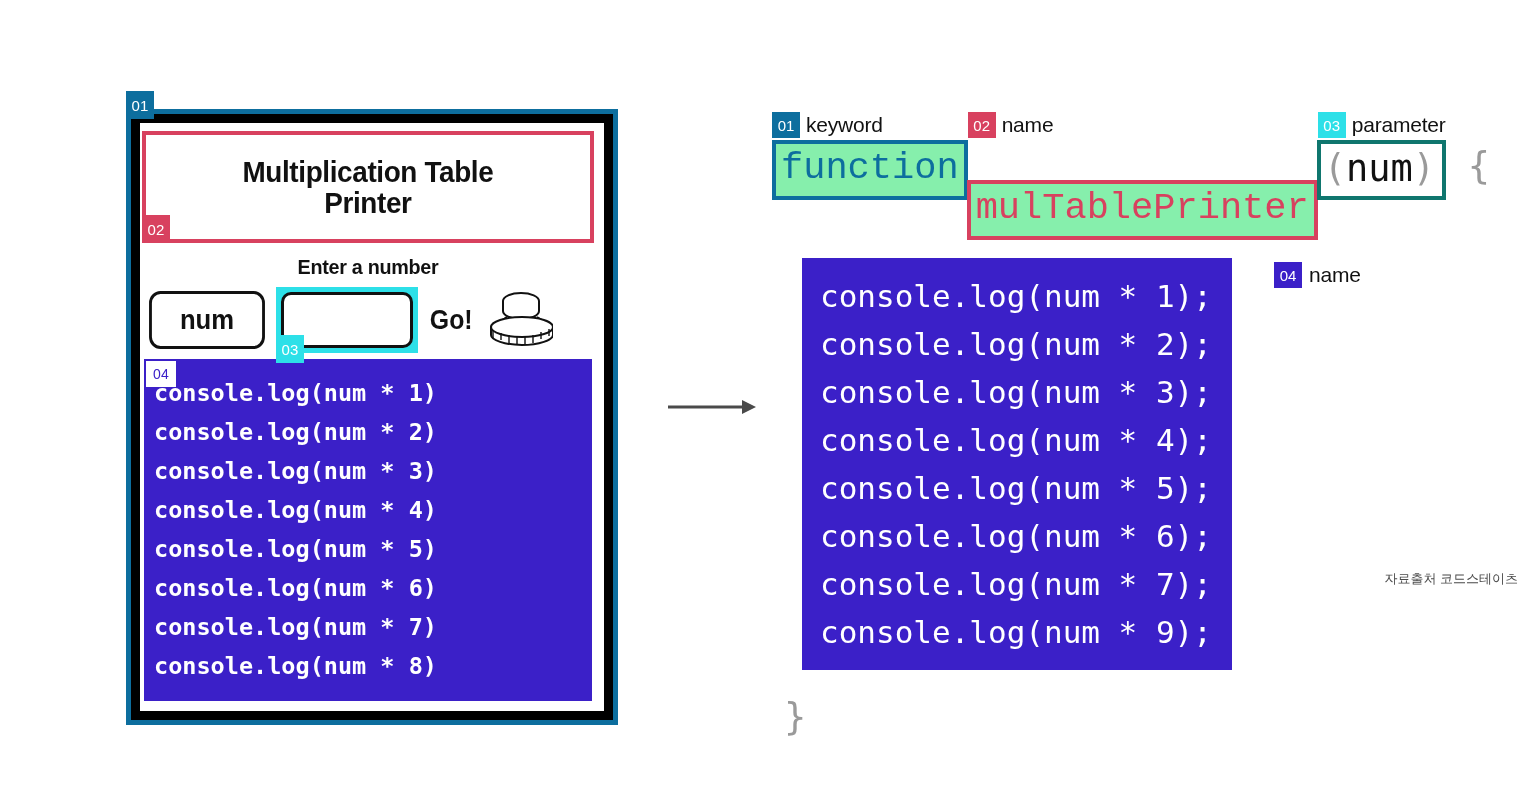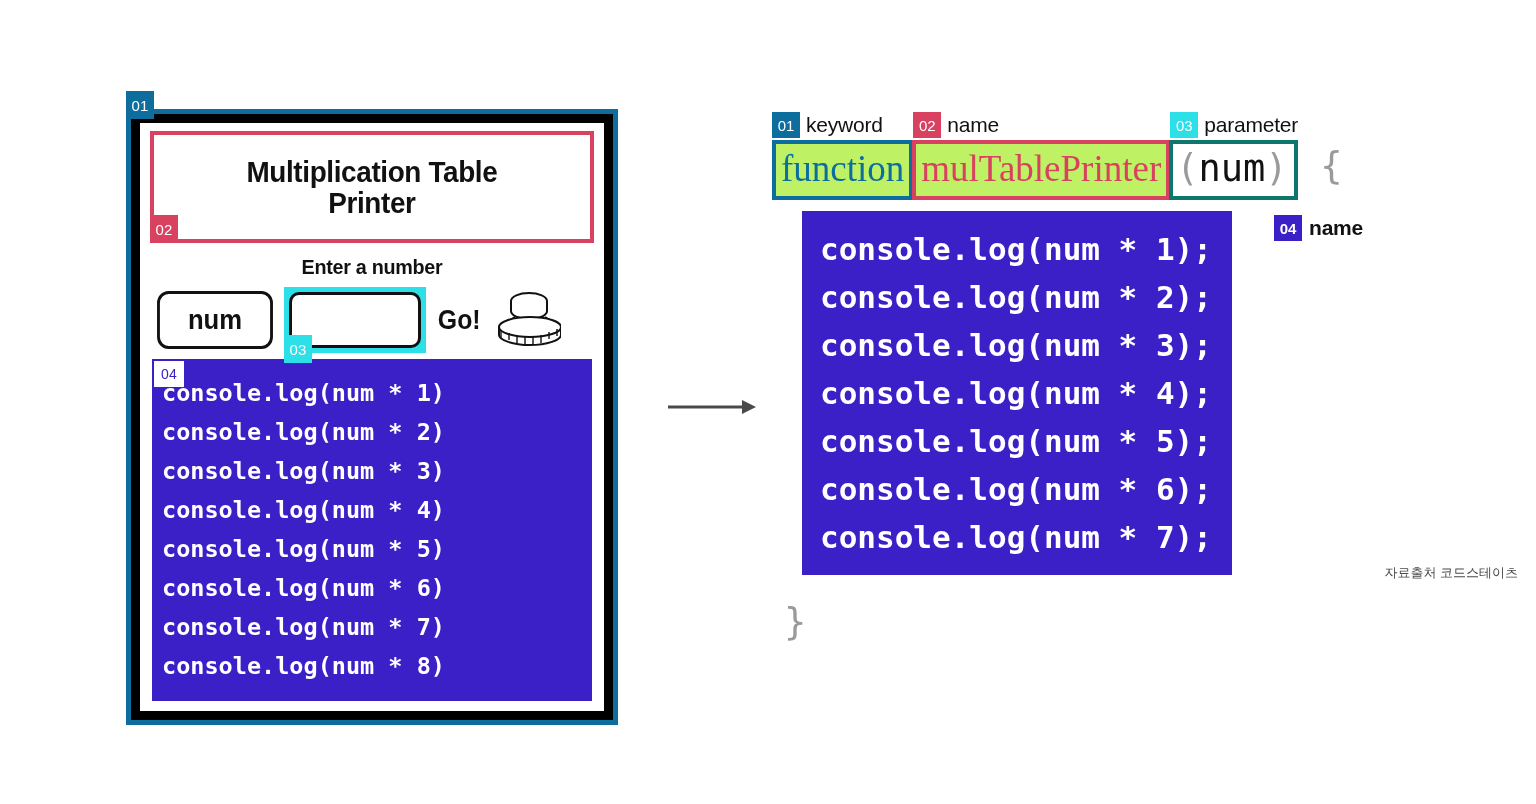--- a/index.html
+++ b/index.html
@@ -19,21 +19,21 @@
     padding: 5px;
   }
   #app-mockup-inner {
     width: 100%; height: 100%;
     background: #ffffff;
     border: 9px solid #000000;
   }
   #app-screen {
     width: 100%; height: 100%;
     background: #ffffff;
-    padding: 8px 10px 10px 10px;
+    padding: 8px 10px 10px 2px;
     display: flex; flex-direction: column;
   }
 
   
   .badge {
     position: absolute;
     width: 28px; height: 28px;
     display: flex; align-items: center; justify-content: center;
     color: #ffffff;
     font-family: "Liberation Sans", sans-serif;
@@ -162,41 +162,41 @@
   }
   .anno-num.c01 { background:#0D6E9E; }
   .anno-num.c02 { background:#D8415F; }
   .anno-num.c03 { background:#2DE0E8; }
   .anno-num.c04 { background:#3B20C8; }
   .anno-text {
     font-size: 21px; color: #111111; letter-spacing:-0.2px;text-align:center;
   }
 
   .tok-box {
-    font-family: Liberation Serif, serif;
+    font-family: Liberation Mono, monospace;
     font-size: 37px; line-height: 1;
     padding: 6px 5px 9px 5px;
-    background: #bef264;
+    background: #86efac;
     white-space: pre;
   }
   #tok-keyword { border: 4px solid #0D6E9E; color: #0D6E9E; }
-  #tok-name    { border: 4px solid #D8415F; color: #D8415F; margin-left:-1px; }
+  #tok-name    { border: 4px solid #D8415F; color: #D8415F; margin-left:-1px;margin-top:40px; }
   #tok-param-wrap { border: 4px solid #0f766e; margin-left:-1px; background:#fff;
                     font-family:"DejaVu Sans Mono", monospace; font-size:37px;
                     line-height:1; padding:6px 3px 9px 3px; white-space:pre; }
   .paren { color: #9a9a9a; }
   .paramname { color: #111111; }
   #brace-open {
     font-family: "DejaVu Sans Mono", monospace;
     font-size: 37px; line-height:1; color: #9a9a9a;
     margin-left: 22px; padding-top: 8px;
   }
 
   
-  #right-code-wrap { position: relative; margin-top: 11px; margin-left: 30px; font-weight: bold; }
+  #right-code-wrap { position: relative; margin-top: 18px; margin-left: 30px; }
   #right-code {
     background: #3B20C8;
     display: inline-block;
     padding: 14px 20px 14px 18px;
   }
   .right-code-line {
     font-family: "DejaVu Sans Mono", monospace;
     font-size: 31px;
     line-height: 48px;
     color: #ffffff;
@@ -207,21 +207,21 @@
     display: flex; align-items: center; gap: 7px;
   }
   #brace-close {
     font-family: "DejaVu Sans Mono", monospace;
     font-size: 37px; color: #9a9a9a;
     margin-top: 26px; margin-left: 12px;
   }
 
   
   #attribution {
-    position: absolute; right: 18px; bottom: 42px;
+    position: absolute; right: 18px; bottom: 36px;
     font-size: 13px; color: #4a4a4a;
     letter-spacing: 0px;
   }
 </style>
 </head>
 <body>
 
 <div id="stage">
 
   <div class="badge b01" id="badge-01">01</div>
@@ -317,20 +317,21 @@
 
     <div id="right-code-wrap">
       <div id="right-code">
         <div class="right-code-line">console.log(num * 1);</div>
         <div class="right-code-line">console.log(num * 2);</div>
         <div class="right-code-line">console.log(num * 3);</div>
         <div class="right-code-line">console.log(num * 4);</div>
         <div class="right-code-line">console.log(num * 5);</div>
         <div class="right-code-line">console.log(num * 6);</div>
         <div class="right-code-line">console.log(num * 7);</div>
+        <div class="right-code-line">console.log(num * 9);</div>
       </div>
       <div id="body-anno">
         <span class="anno-num c04">04</span>
         <span class="anno-text">name</span>
       </div>
     </div>
 
     <div id="brace-close">}</div>
 
   </div>

